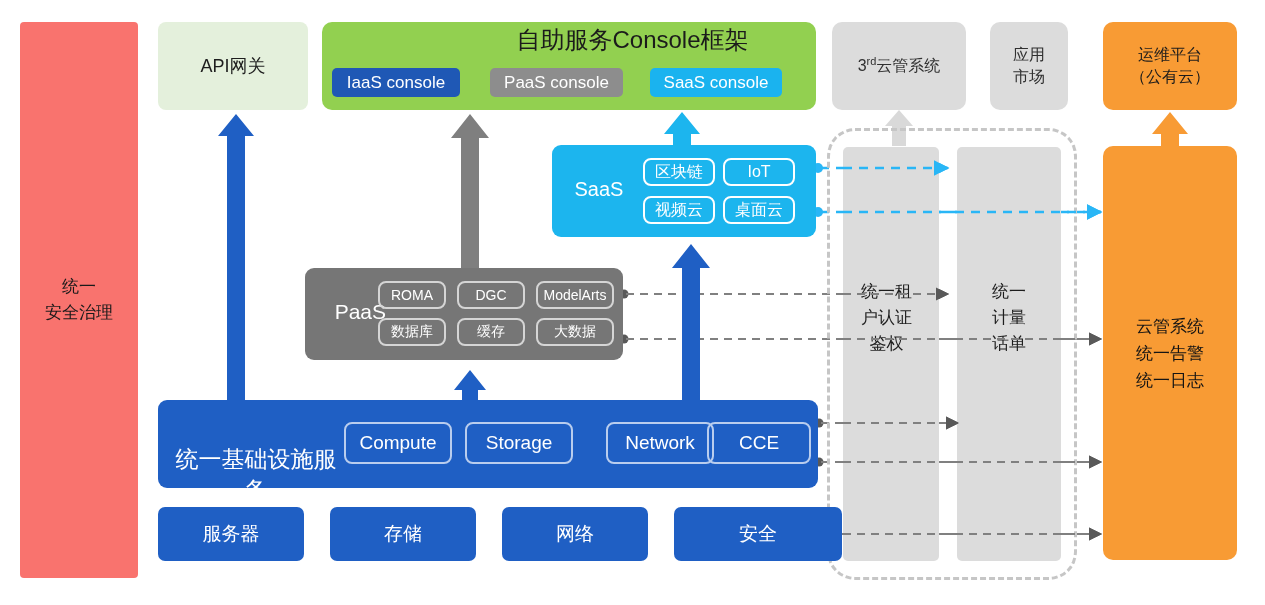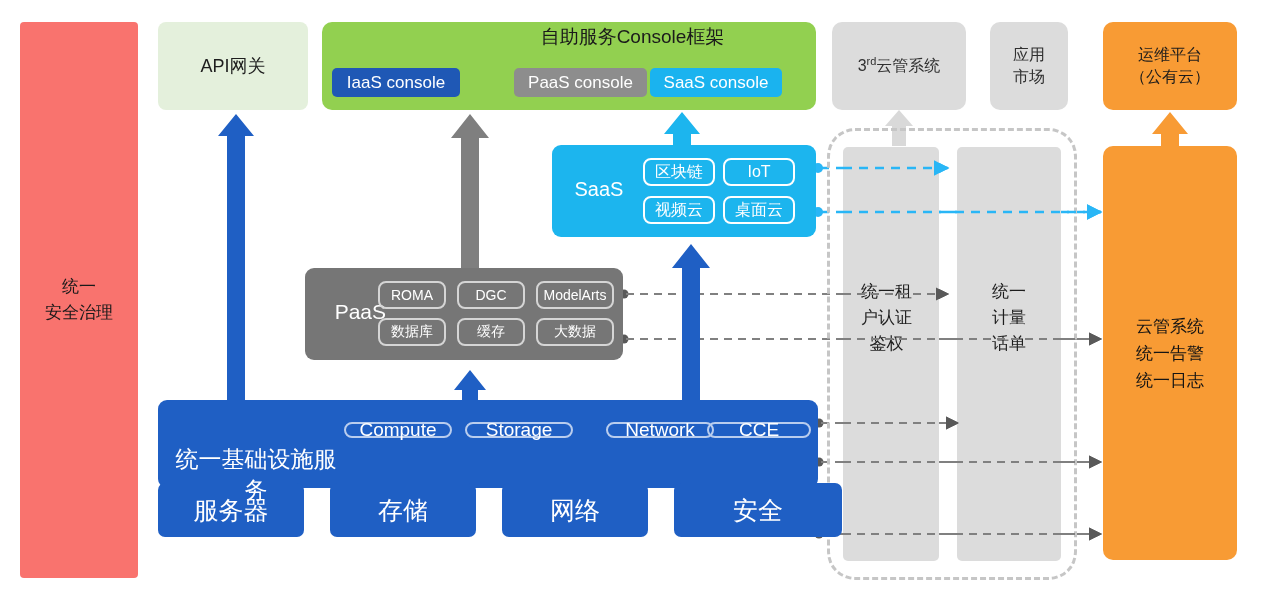--- a/index.html
+++ b/index.html
@@ -11,24 +11,24 @@
 
   
   #sec-panel{left:20px;top:22px;width:118px;height:556px;background:#f9736e;border-radius:4px;
              color:#1a1a1a;font-size:17px;line-height:26px;font-weight:400;}
 
   
   #api-gw{left:158px;top:22px;width:150px;height:88px;background:#e4f0dc;color:#1d1d1d;font-size:18px;border-radius:8px;}
 
   
   #console-frame{left:322px;top:22px;width:494px;height:88px;background:#92d050;}
-  #console-title{position:absolute;left:0;right:0;top:24px;text-align:center;font-size:19px;color:#1b1b1b;}
+  #console-title{position:absolute;left:0;right:0;top:24px;text-align:center;font-size:24px;color:#1b1b1b;}
   .console-chip{height:29px;top:68px;font-size:17px;color:#ffffff;border-radius:5px;}
   #chip-iaas{left:332px;width:128px;background:#1f58b5;}
-  #chip-paas{left:490px;width:133px;background:#8d8d8d;margin-left:24px;}
+  #chip-paas{left:490px;width:133px;background:#8d8d8d;}
   #chip-saas{left:650px;width:132px;background:#1ab3ef;}
 
   
   #cloudmgmt{left:832px;top:22px;width:134px;height:88px;background:#dcdcdc;color:#303030;font-size:16px;}
   #appmarket{left:990px;top:22px;width:78px;height:88px;background:#dcdcdc;color:#303030;font-size:16px;line-height:22px;}
 
   
   #ops-panel{left:1103px;top:22px;width:134px;height:88px;background:#f89b34;color:#1b1b1b;font-size:16px;line-height:22px;}
   #ops-big{left:1103px;top:146px;width:134px;height:414px;background:#f89b34;color:#141414;font-size:17px;line-height:27px;}
 
@@ -48,28 +48,28 @@
   #paas-roma{left:378px;top:281px;width:68px;}
   #paas-dgc{left:457px;top:281px;width:68px;}
   #paas-modelarts{left:536px;top:281px;width:78px;}
   #paas-db{left:378px;top:318px;width:68px;}
   #paas-cache{left:457px;top:318px;width:68px;}
   #paas-bigdata{left:536px;top:318px;width:78px;}
 
   
   #infra-bar{left:158px;top:400px;width:660px;height:88px;background:#1f5fc4;border-radius:9px;}
   #infra-label{position:absolute;left:172px;top:444px;width:168px;text-align:center;font-size:23px;color:#fff;}
-  .infra-chip{height:16px;top:422px;border:2px solid #b9cdee;color:#ffffff;font-size:19px;background:transparent;}
+  .infra-chip{height:42px;top:422px;border:2px solid #b9cdee;color:#ffffff;font-size:19px;background:transparent;}
   #infra-compute{left:344px;width:108px;}
   #infra-storage{left:465px;width:108px;}
   #infra-network{left:586px;width:108px;margin-left:20px;}
   #infra-cce{left:707px;width:104px;}
 
   
-  .bottom-box{top:483px;height:54px;background:#1f5fc4;color:#fff;font-size:25px;border-radius:7px;}
+  .bottom-box{top:507px;height:54px;background:#1f5fc4;color:#fff;font-size:19px;border-radius:7px;}
   #bb-server{left:158px;width:146px;}
   #bb-storage{left:330px;width:146px;}
   #bb-network{left:502px;width:146px;}
   #bb-security{left:674px;width:168px;}
 
   
   #dash-container{position:absolute;left:827px;top:128px;width:250px;height:452px;
                   border:3px dashed #c6c6c6;border-radius:28px;box-sizing:border-box;}
   .grey-col{position:absolute;background:#dcdcdc;border-radius:5px;}
   #col-auth{left:843px;top:147px;width:96px;height:414px;}

